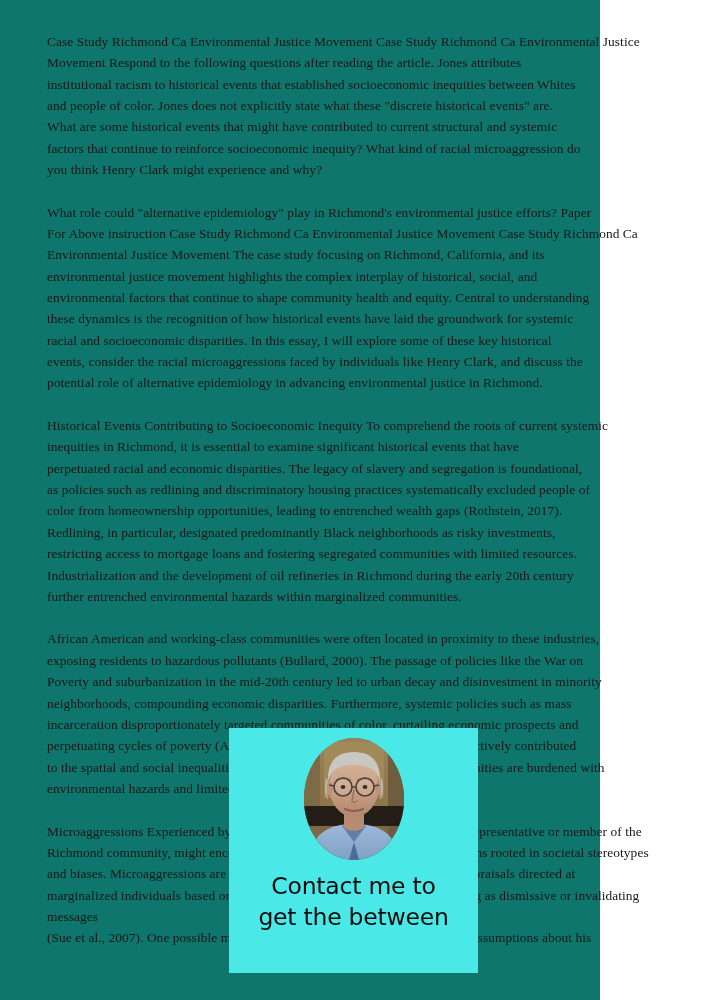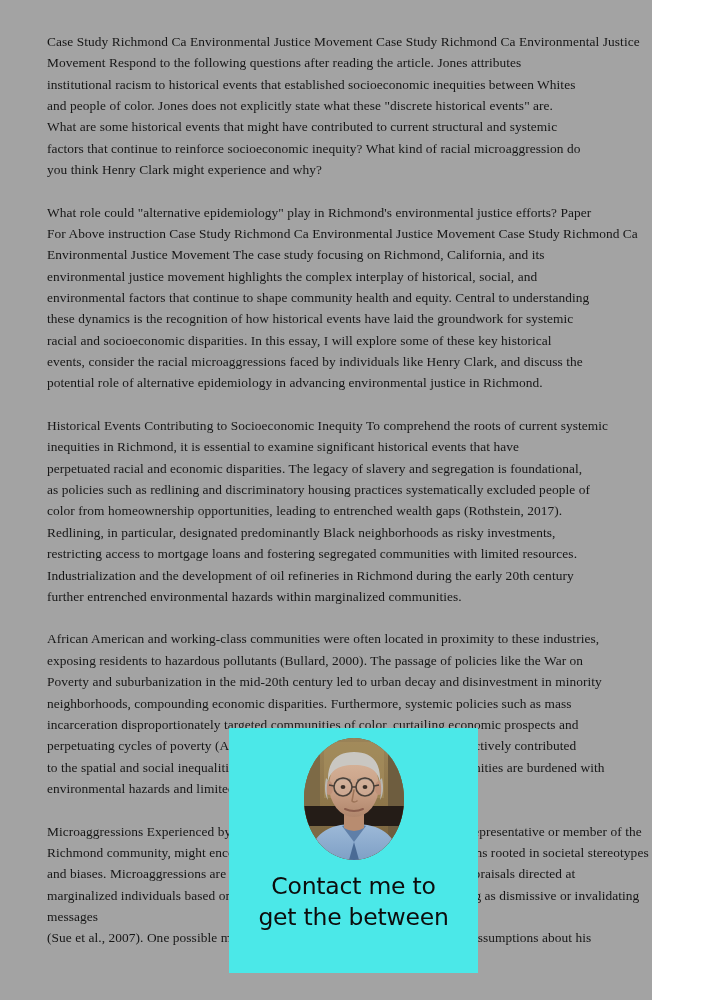--- a/index.html
+++ b/index.html
@@ -12,23 +12,23 @@
     height: 1000px;
     position: relative;
     overflow: hidden;
     font-family: "Liberation Serif", "DejaVu Serif", serif;
     -webkit-font-smoothing: antialiased;
   }
 
   #page {
     position: absolute;
     left: 0; top: 0;
-    width: 652px;
+    width: 600px;
     height: 1000px;
-    background: #a3a3a3;
+    background: #0f766e;
   }
 
   .doc-body {
     position: absolute;
     left: 47px;
     top: 31px;
     width: 630px;
   }
 
   .para {

